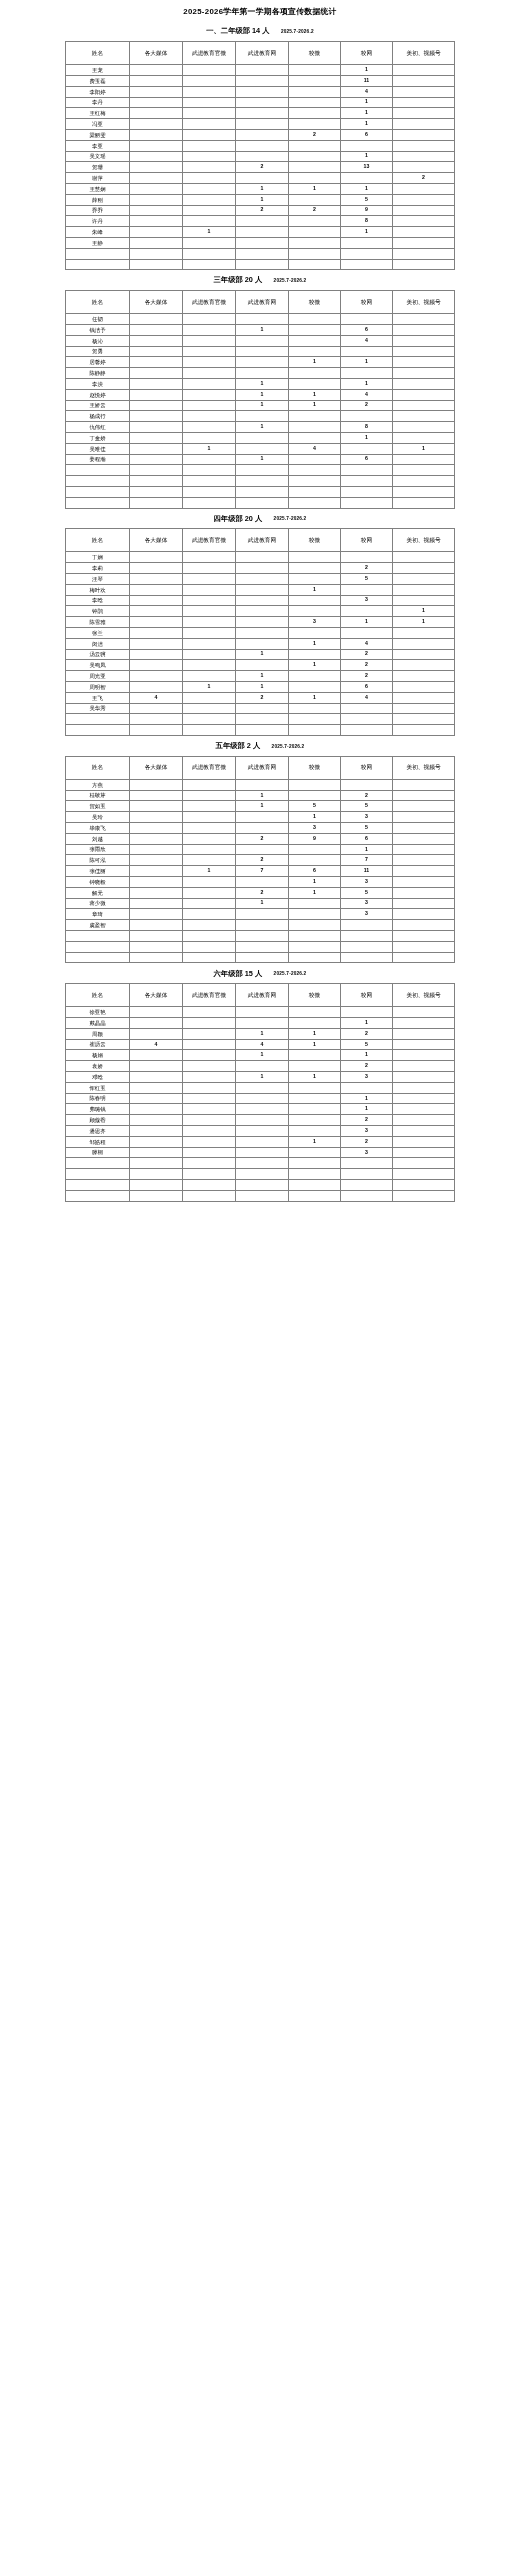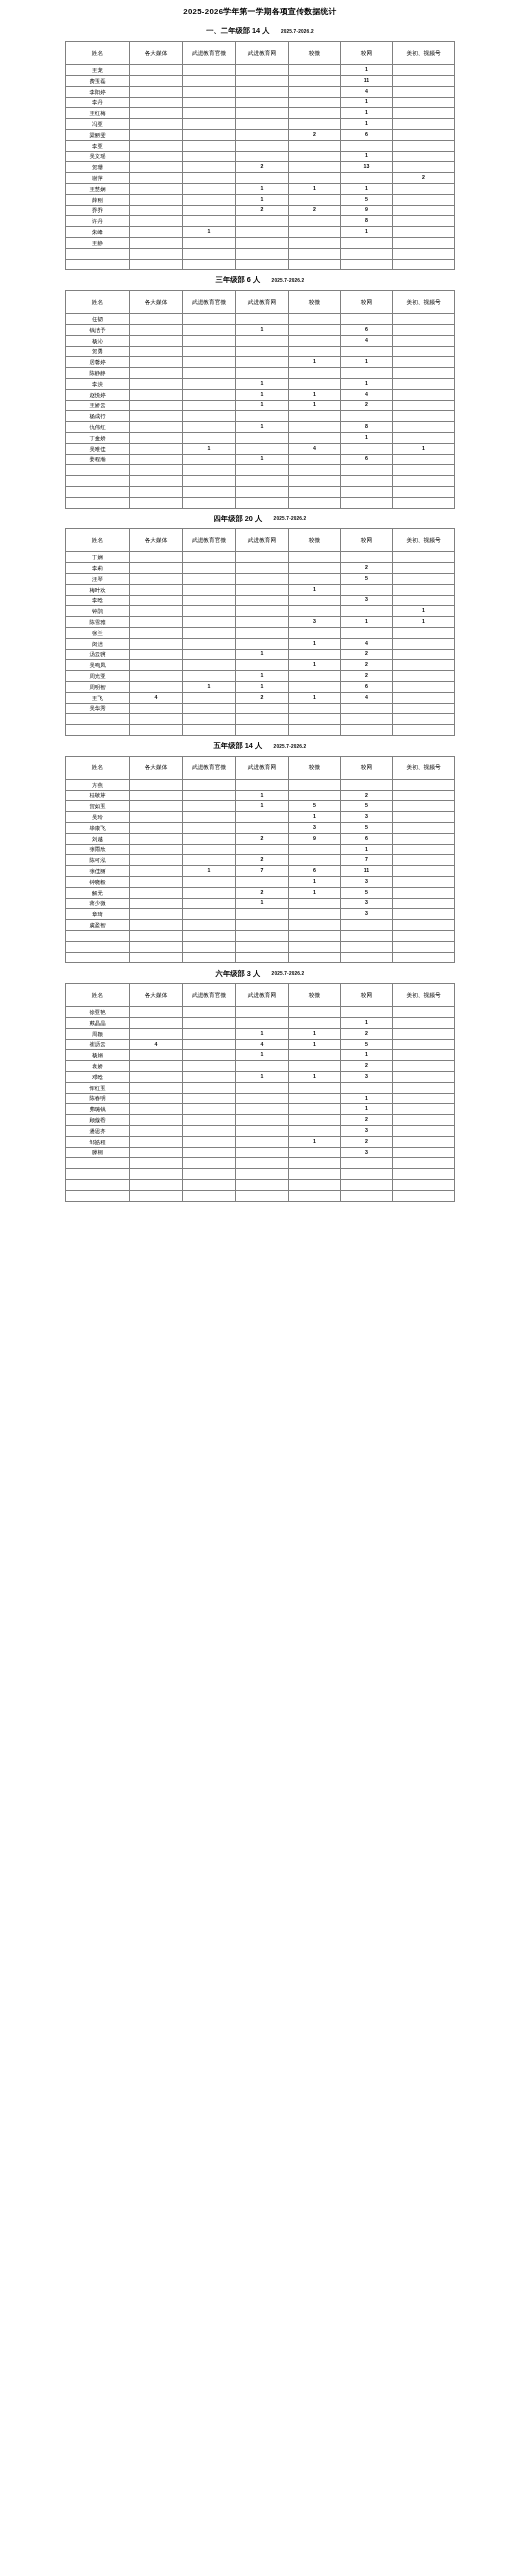--- a/index.html
+++ b/index.html
@@ -278,21 +278,21 @@
             <td></td>
             <td class="num"></td>
             <td class="num"></td>
             <td class="num"></td>
             <td class="num"></td>
             <td class="num"></td>
             <td class="num"></td>
           </tr>
         </tbody>
       </table>
-      <div class="section-head"><span>三年级部 6 人</span><span class="period">2025.7-2026.2</span></div>
+      <div class="section-head"><span>三年级部 20 人</span><span class="period">2025.7-2026.2</span></div>
       <table class="grid">
         <colgroup>
           <col class="c-name">
           <col class="c-media">
           <col class="c-wjgw">
           <col class="c-wjw">
           <col class="c-xw">
           <col class="c-xwang">
           <col class="c-mc">
         </colgroup>
@@ -643,21 +643,21 @@
             <td></td>
             <td class="num"></td>
             <td class="num"></td>
             <td class="num"></td>
             <td class="num"></td>
             <td class="num"></td>
             <td class="num"></td>
           </tr>
         </tbody>
       </table>
-      <div class="section-head"><span>五年级部 14 人</span><span class="period">2025.7-2026.2</span></div>
+      <div class="section-head"><span>五年级部 2 人</span><span class="period">2025.7-2026.2</span></div>
       <table class="grid">
         <colgroup>
           <col class="c-name">
           <col class="c-media">
           <col class="c-wjgw">
           <col class="c-wjw">
           <col class="c-xw">
           <col class="c-xwang">
           <col class="c-mc">
         </colgroup>
@@ -821,21 +821,21 @@
             <td></td>
             <td class="num"></td>
             <td class="num"></td>
             <td class="num"></td>
             <td class="num"></td>
             <td class="num"></td>
             <td class="num"></td>
           </tr>
         </tbody>
       </table>
-      <div class="section-head"><span>六年级部 3 人</span><span class="period">2025.7-2026.2</span></div>
+      <div class="section-head"><span>六年级部 15 人</span><span class="period">2025.7-2026.2</span></div>
       <table class="grid">
         <colgroup>
           <col class="c-name">
           <col class="c-media">
           <col class="c-wjgw">
           <col class="c-wjw">
           <col class="c-xw">
           <col class="c-xwang">
           <col class="c-mc">
         </colgroup>

